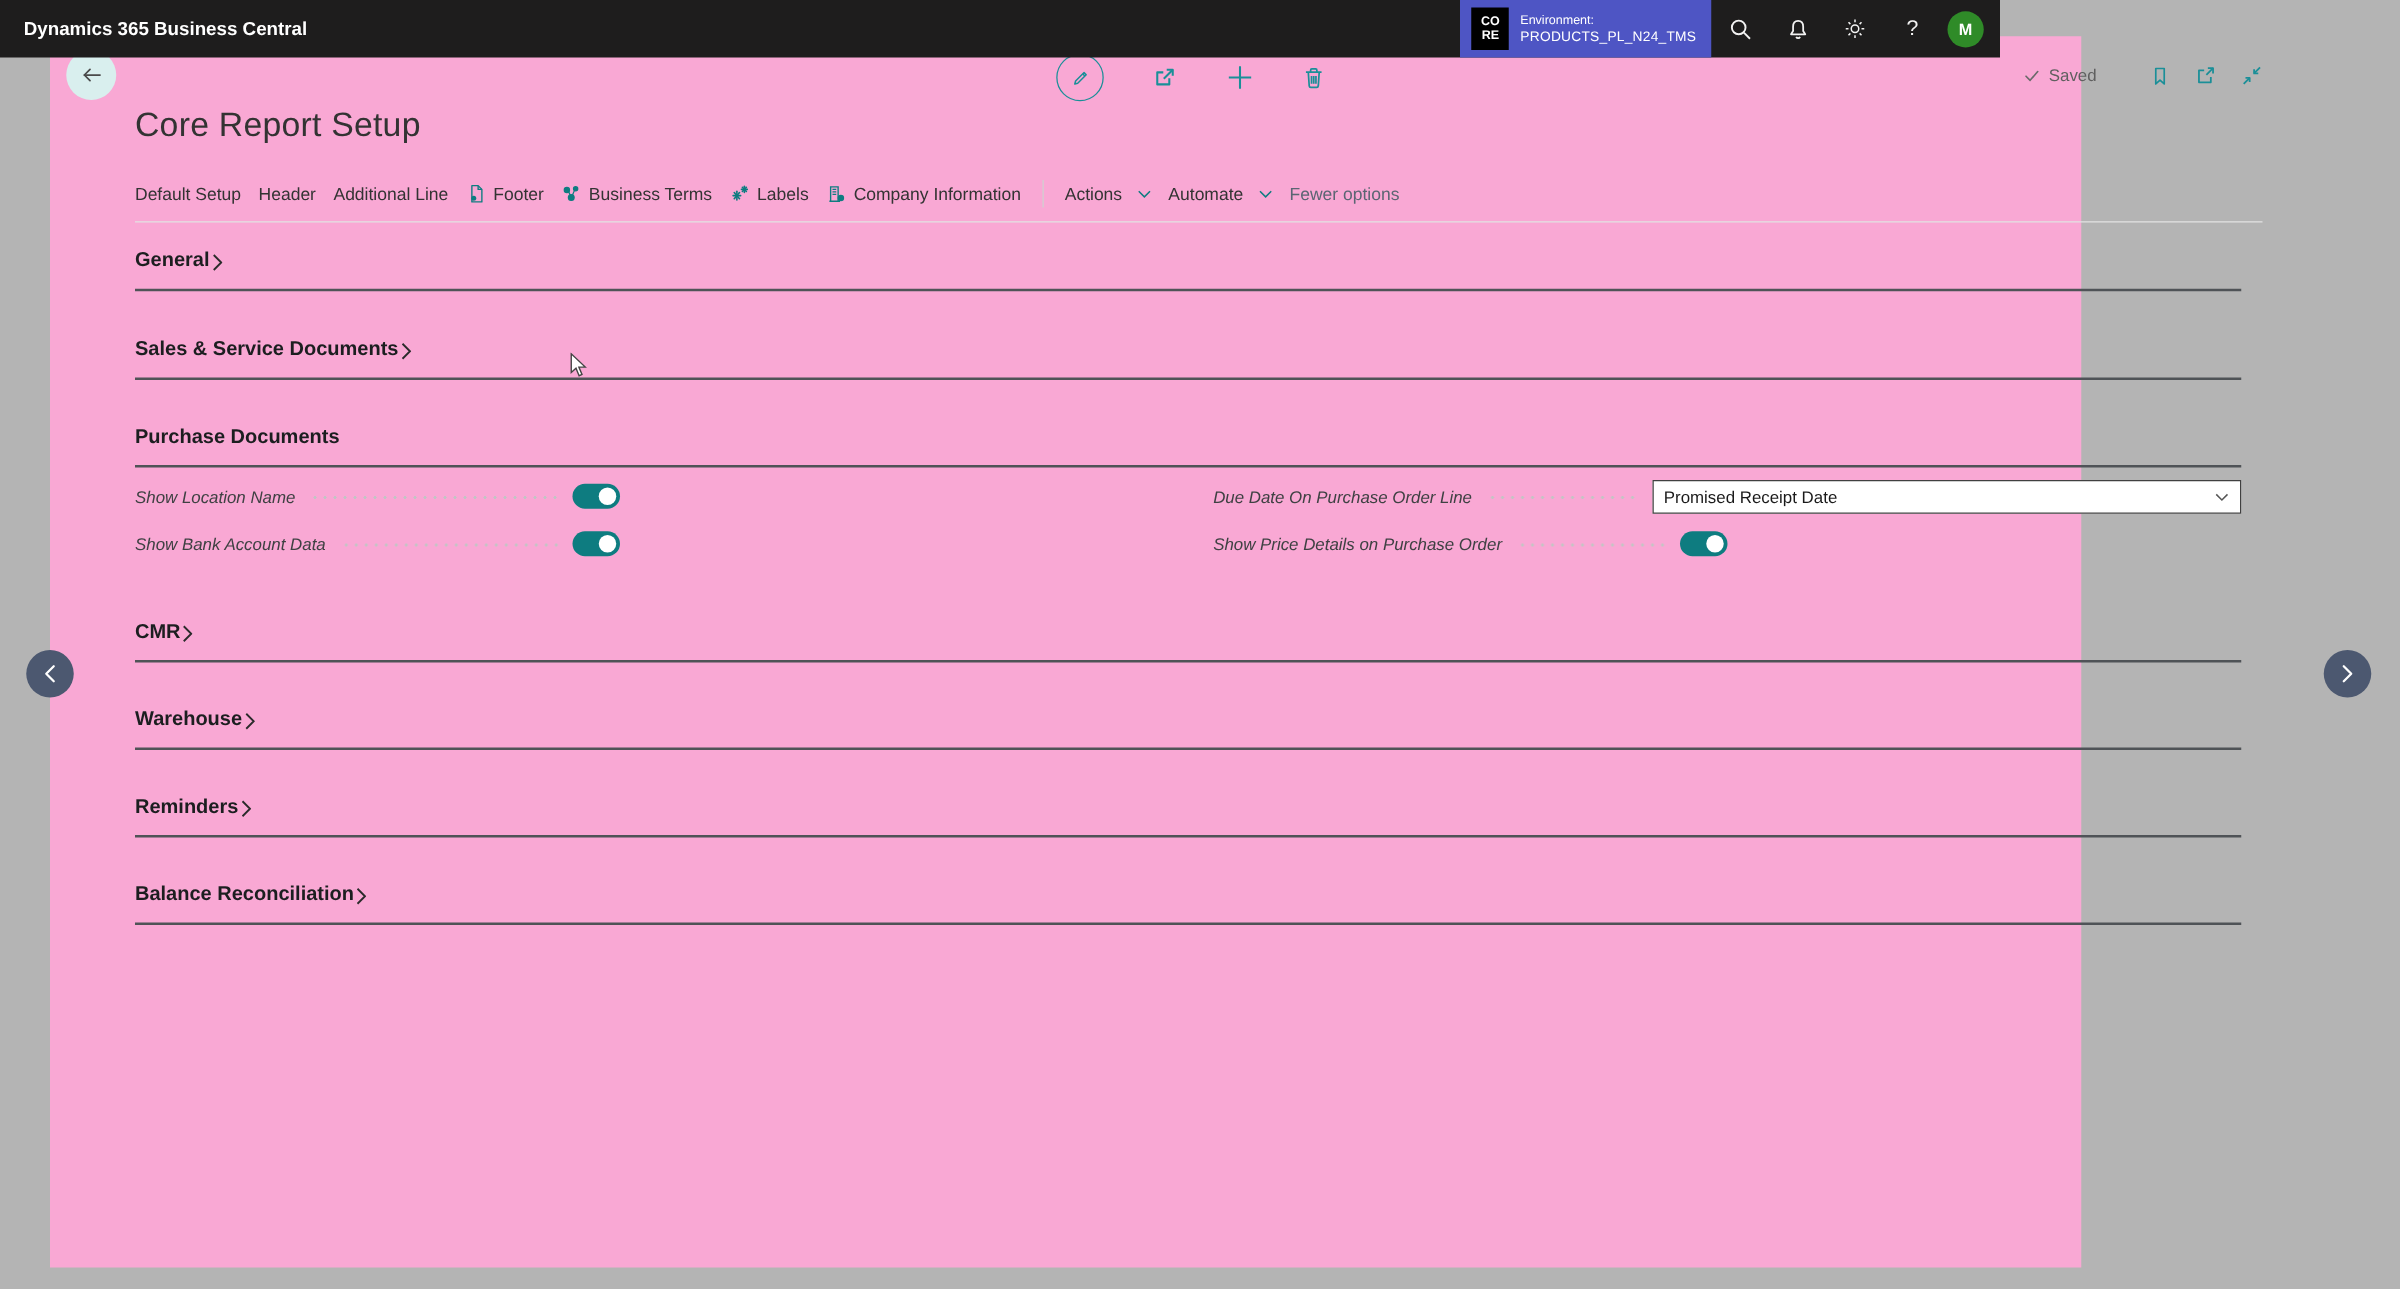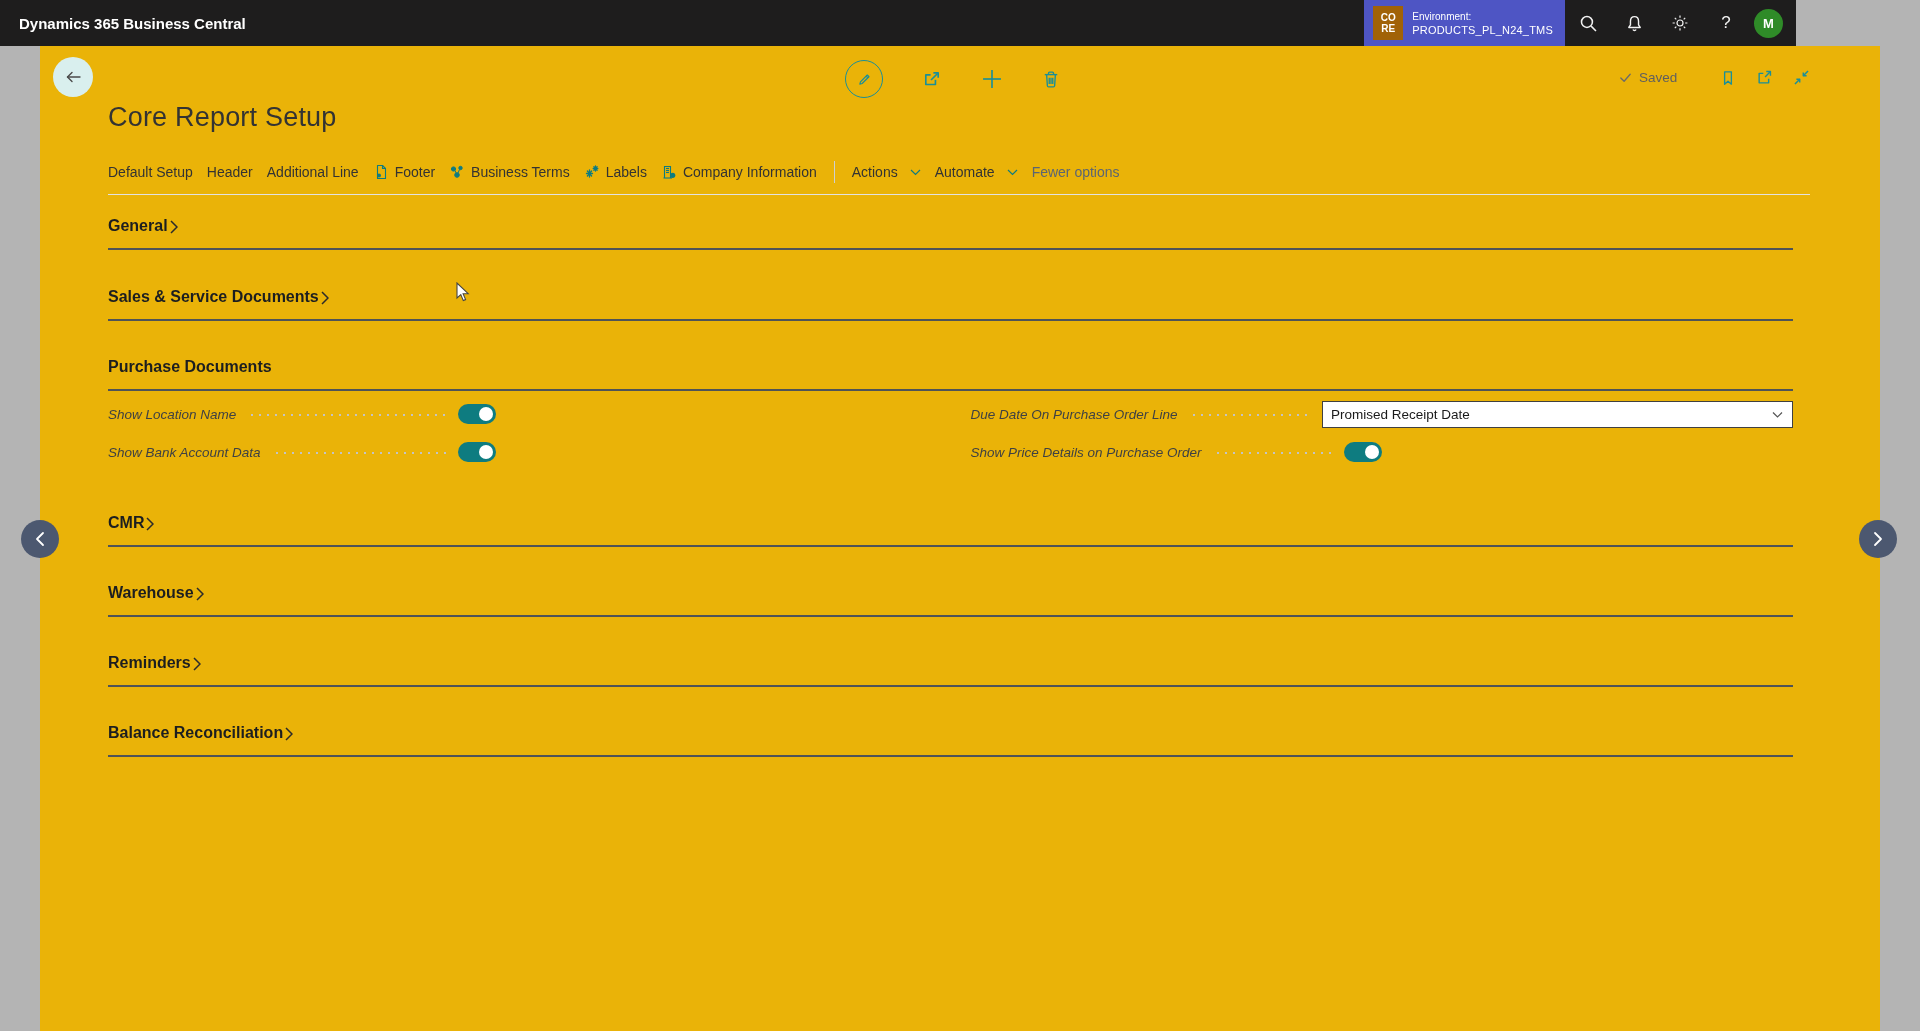--- a/index.html
+++ b/index.html
@@ -1,33 +1,33 @@
 <!DOCTYPE html>
 <html><head>
 <meta charset="utf-8">
 <style>
   * { margin:0; padding:0; box-sizing:border-box; }
   html,body { width:1920px; height:1031px; overflow:hidden; }
   body { position:relative; background:#b4b4b4; font-family:"Liberation Sans", sans-serif; -webkit-font-smoothing:antialiased; }
 
   
-  .topbar { position:absolute; top:0; left:0; width:1796px; height:46px; background:#1e1d1d; display:flex; align-items:center; z-index:30; }
+  .topbar { position:absolute; top:0; left:0; width:1600px; height:46px; background:#1e1d1d; display:flex; align-items:center; z-index:30; }
   .topbar-title { color:#ffffff; font-size:15px; font-weight:700; padding-left:19px; margin-right:auto; cursor:pointer; white-space:nowrap; }
   .env-badge { height:46px; background:#4e55c4; display:flex; align-items:center; gap:9px; padding:0 12px 0 9px; cursor:pointer; }
-  .env-tag { width:30px; height:34px; background:#a16207; color:#fff; font-size:10px; font-weight:700; line-height:11px; display:flex; flex-direction:column; align-items:center; justify-content:center; }
+  .env-tag { width:30px; height:34px; background:#000000; color:#fff; font-size:10px; font-weight:700; line-height:11px; display:flex; flex-direction:column; align-items:center; justify-content:center; }
   .env-text { display:flex; flex-direction:column; justify-content:center; color:#fff; }
   .env-label { font-size:10px; line-height:13px; }
   .env-name { font-size:11px; line-height:14px; letter-spacing:.2px; }
   .tb-icon-btn { width:46px; height:46px; display:flex; align-items:center; justify-content:center; color:#f2f2f2; cursor:pointer; }
   .tb-icon-btn svg { display:block; }
   .tb-help { font-size:17px; font-weight:400; color:#f2f2f2; }
   .avatar { width:29px; height:29px; border-radius:50%; background:#2f8b28; color:#fff; font-size:13px; font-weight:700; display:flex; align-items:center; justify-content:center; margin:0 13px 0 5px; cursor:pointer; }
 
   
-  .card { position:absolute; top:46px; left:40px; width:1840px; height:985px; background:#eab308; z-index:10; }
+  .card { position:absolute; top:29px; left:40px; width:1625px; height:985px; background:#f9a8d4; z-index:10; }
 
   .back-btn { position:absolute; left:13px; top:11px; width:40px; height:40px; border-radius:50%; background:#d9efee; display:flex; align-items:center; justify-content:center; cursor:pointer; }
 
   .center-toolbar { position:absolute; left:805px; top:13px; height:40px; display:flex; align-items:center; gap:38px; color:#1a8f98; }
   .tool-btn { display:flex; align-items:center; justify-content:center; cursor:pointer; }
   .pencil-circle { width:38px; height:38px; border:1px solid #1a8f98; border-radius:50%; }
 
   .saved-cluster { position:absolute; left:1578px; top:22px; display:flex; align-items:center; color:#1a8f98; }
   .saved-check { color:#6a6a6a; margin-right:6px; display:flex; }
   .saved-text { color:#5f5f5f; font-size:13.5px; margin-right:42px; }

